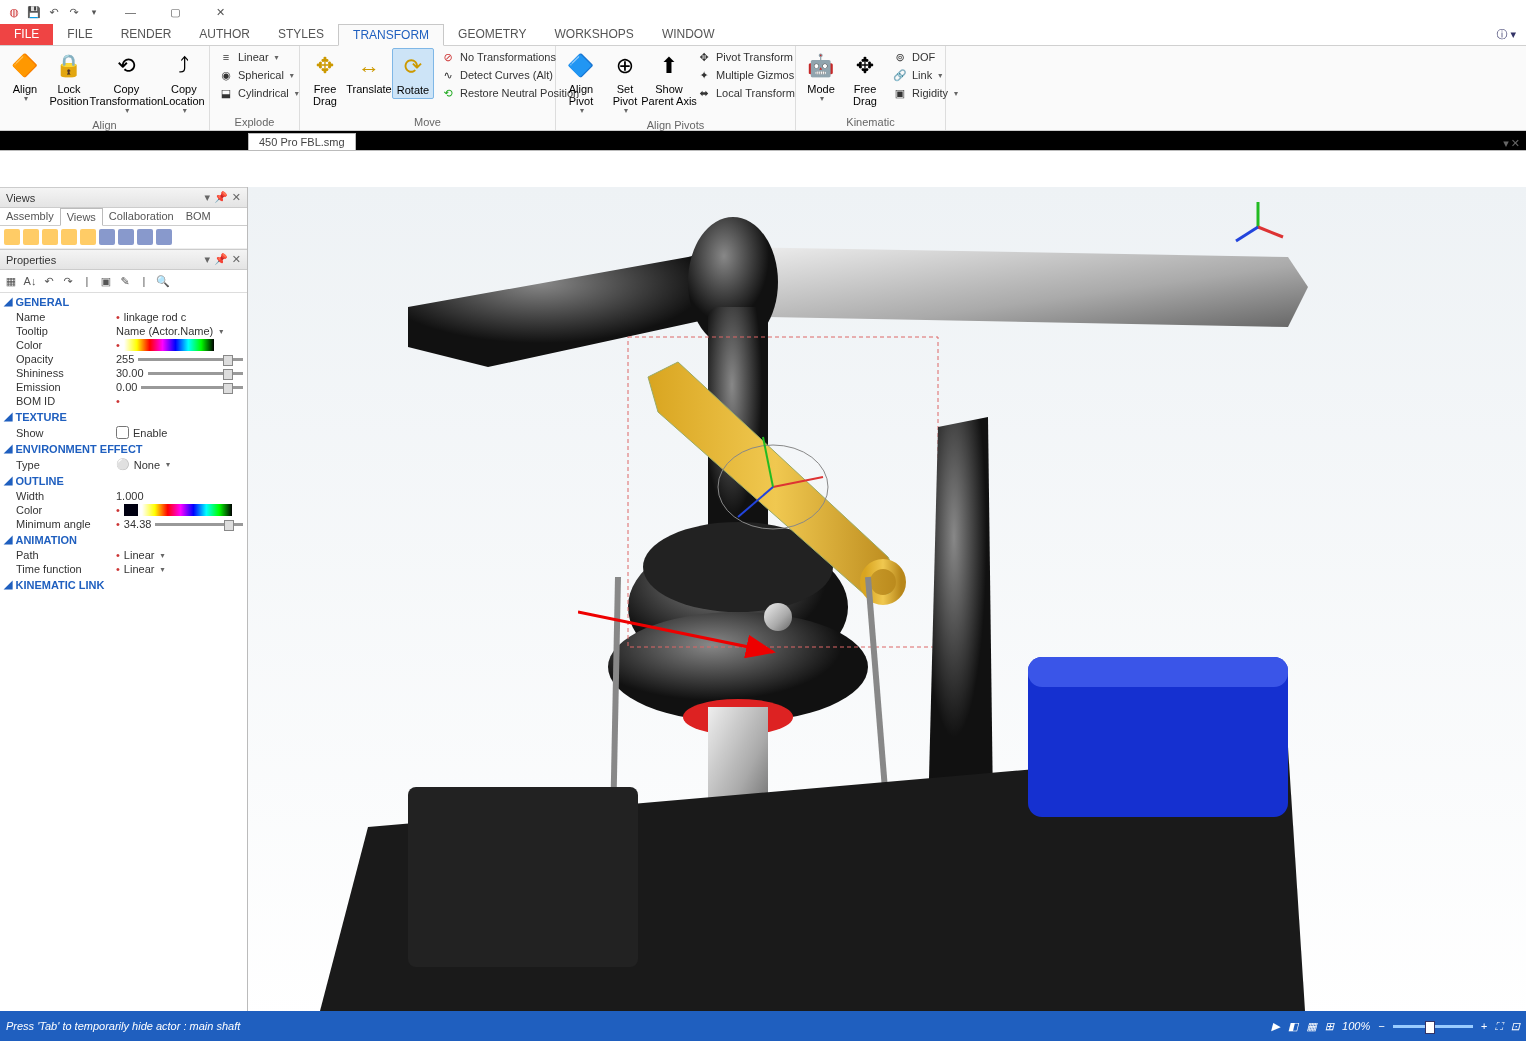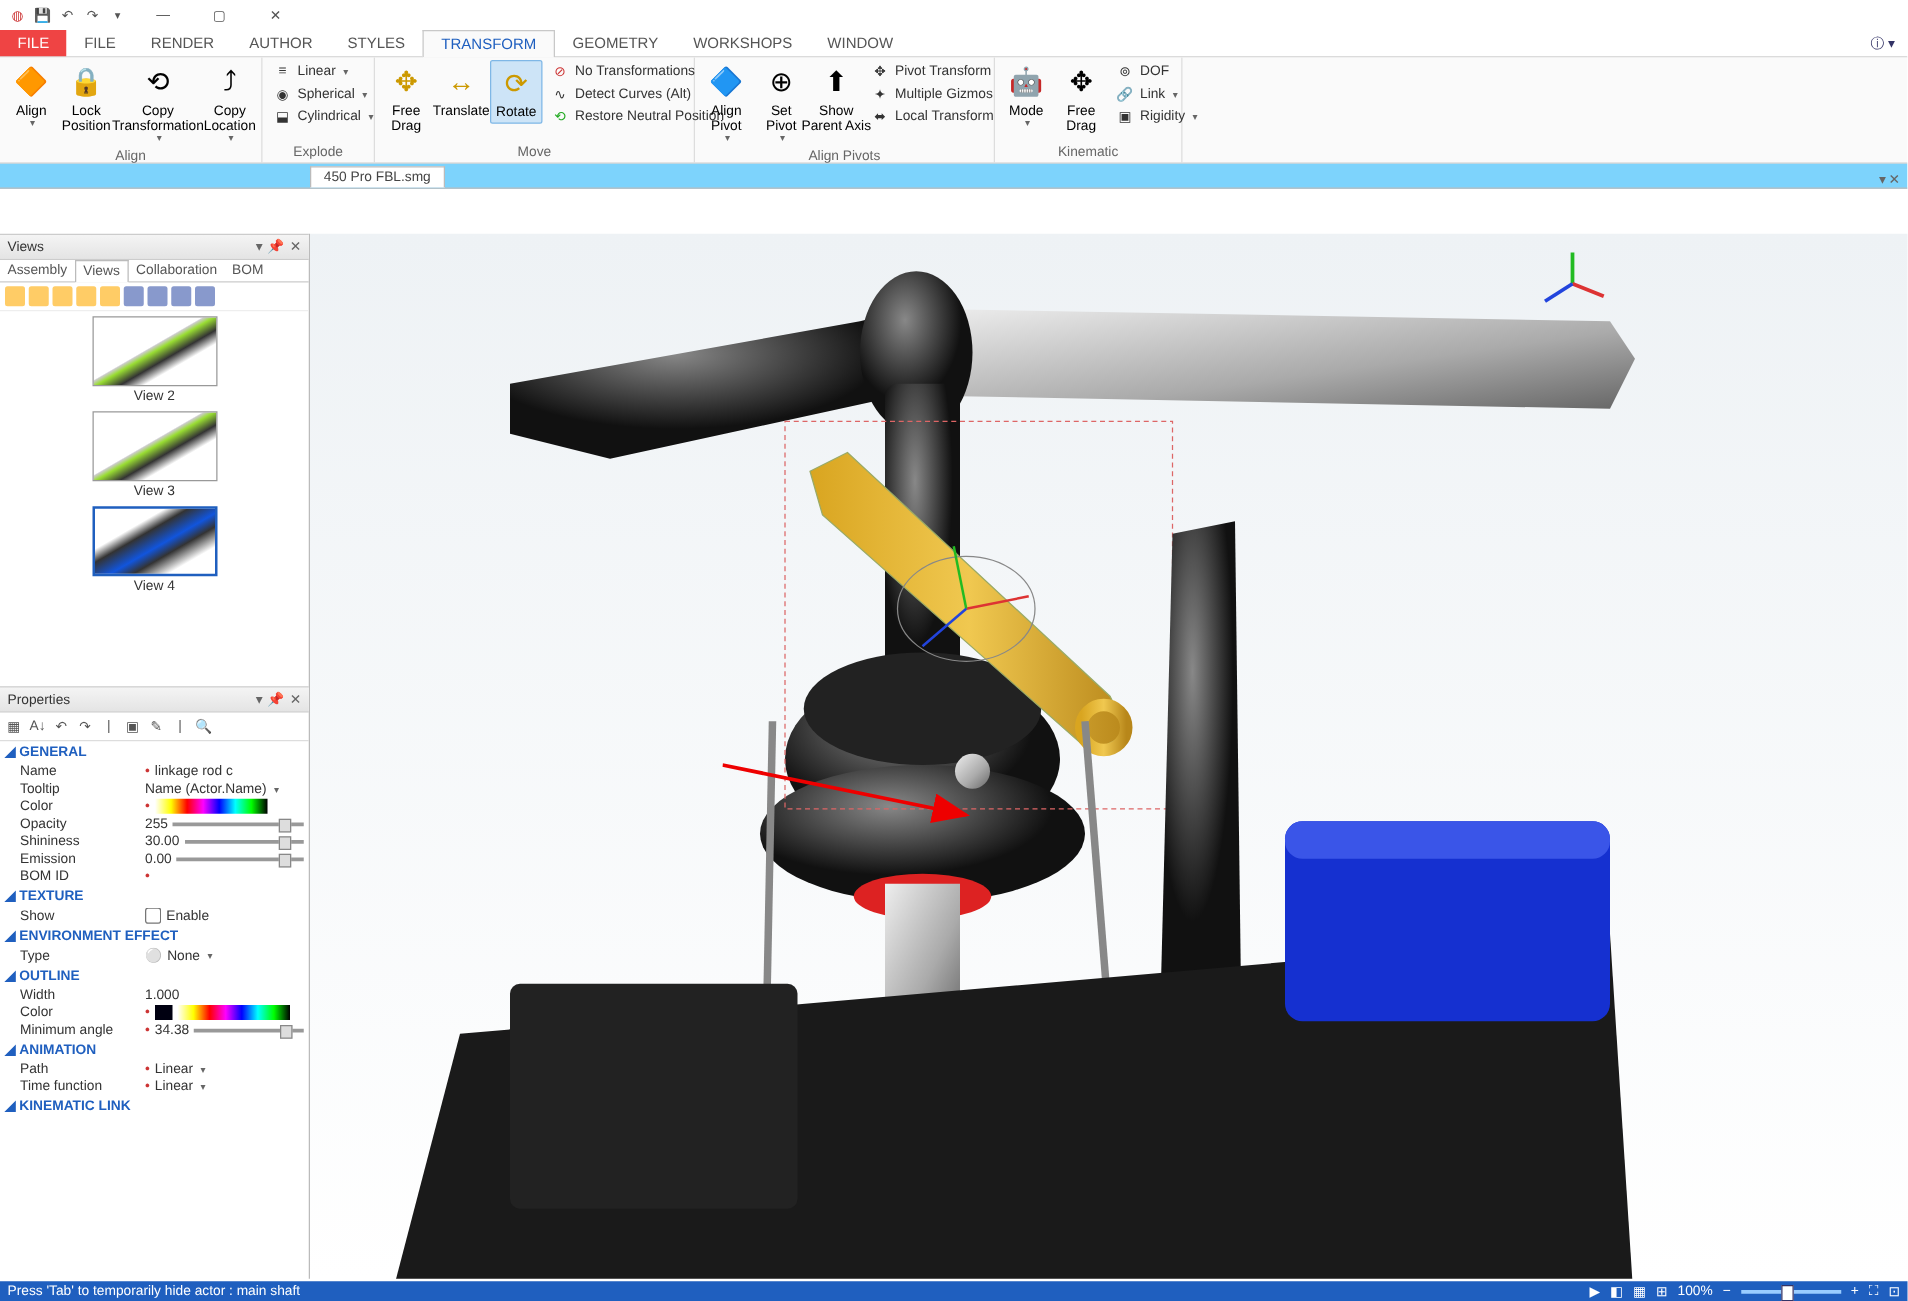--- a/index.html
+++ b/index.html
@@ -18,21 +18,21 @@
 .ribbon{height:85px;background:#fafafa;border-bottom:1px solid #ccc;display:flex;}
 .rgroup{border-right:1px solid #ddd;display:flex;flex-direction:column;padding:2px 4px 0;}
 .rgroup-body{flex:1;display:flex;align-items:flex-start;gap:2px;}
 .rgroup-label{text-align:center;color:#666;font-size:11px;padding:1px 0 2px;}
 .rbtn-lg{display:flex;flex-direction:column;align-items:center;padding:2px 4px;min-width:42px;text-align:center;line-height:1.1;}
 .rbtn-lg .ic{width:32px;height:32px;display:flex;align-items:center;justify-content:center;font-size:22px;margin-bottom:1px;}
 .rbtn-lg.active{background:#CDE4F7;border:1px solid #7FB7E6;border-radius:2px;}
 .rbtn-sm{display:flex;align-items:center;gap:4px;padding:1px 4px;white-space:nowrap;font-size:11px;color:#333;}
 .rbtn-sm .ic{width:16px;height:16px;display:flex;align-items:center;justify-content:center;}
 .col-stack{display:flex;flex-direction:column;gap:0;}
-.doc-tabs{height:20px;background:#7dd3fc;display:flex;align-items:flex-end;padding-left:248px;border-bottom:1px solid #bbb;}
+.doc-tabs{height:20px;background:#000000;display:flex;align-items:flex-end;padding-left:248px;border-bottom:1px solid #bbb;}
 .doc-tab{background:#fff;border:1px solid #bbb;border-bottom:none;padding:2px 10px;font-size:11px;color:#444;}
 .doc-tabs .tab-ctrl{margin-left:auto;display:flex;gap:2px;padding-right:6px;color:#666;}
 .workspace{position:absolute;top:151px;left:0;right:0;bottom:18px;display:flex;margin-top:36px;}
 .left-col{width:248px;background:#fff;display:flex;flex-direction:column;border-right:1px solid #bbb;}
 .panel-head{background:linear-gradient(#f4f4f4,#e4e4e4);border-top:1px solid #ccc;border-bottom:1px solid #ccc;padding:3px 6px;display:flex;align-items:center;font-size:13px;color:#333;}
 .panel-head .ctrls{margin-left:auto;display:flex;gap:4px;color:#666;font-size:11px;}
 .views-tabs{display:flex;border-bottom:1px solid #ccc;font-size:11px;}
 .views-tabs span{padding:2px 6px;color:#555;}
 .views-tabs span.active{border:1px solid #bbb;border-bottom:1px solid #fff;margin-bottom:-1px;background:#fff;}
 .views-toolbar{display:flex;gap:3px;padding:3px 4px;border-bottom:1px solid #eee;}
@@ -49,21 +49,21 @@
 .prop-section{color:#1F5FBF;font-size:11px;font-weight:600;padding:2px 4px;display:flex;align-items:center;gap:3px;}
 .prop-row{display:flex;font-size:11px;padding:1px 4px 1px 16px;align-items:center;}
 .prop-row .k{width:100px;color:#333;}
 .prop-row .v{flex:1;color:#333;display:flex;align-items:center;gap:4px;}
 .slider-mini{flex:1;height:3px;background:#999;position:relative;}
 .slider-mini::after{content:"";position:absolute;right:10%;top:-3px;width:8px;height:9px;background:#ddd;border:1px solid #888;}
 .gradient-bar{width:90px;height:12px;background:linear-gradient(90deg,#fff,#ff0,#f00,#f0f,#00f,#0ff,#0f0,#000);}
 .viewport{flex:1;background:linear-gradient(#eef2f5,#fff);position:relative;overflow:hidden;}
 .annotation{position:absolute;top:380px;left:150px;width:230px;font-size:17px;font-weight:600;color:#000;text-align:center;line-height:1.25;}
 .arrow{position:absolute;top:420px;left:330px;}
-.statusbar{position:absolute;bottom:0;left:0;right:0;height:16px;background:#1F5FBF;color:#fff;font-size:11px;display:flex;align-items:center;padding:0 6px;}
+.statusbar{position:absolute;bottom:0;left:0;right:0;height:30px;background:#1F5FBF;color:#fff;font-size:11px;display:flex;align-items:center;padding:0 6px;font-style:italic;}
 .statusbar .right{margin-left:auto;display:flex;align-items:center;gap:8px;}
 .zoom-slider{width:80px;height:3px;background:#9cf;position:relative;}
 .zoom-slider::after{content:"";position:absolute;left:40%;top:-4px;width:8px;height:11px;background:#fff;border:1px solid #336;}
 svg.heli{position:absolute;top:0;left:0;}
 .drop-arrow::after{content:"▾";font-size:8px;margin-left:2px;color:#666;}
 </style>
 </head>
 <body>
 
 <div class="titlebar">
@@ -262,34 +262,20 @@
     <div class="views-toolbar">
       <span></span>
         <span></span>
         <span></span>
         <span></span>
         <span></span>
       <span class="b"></span>
         <span class="b"></span>
         <span class="b"></span>
         <span class="b"></span>
-    </div>
-    <div class="view-list">
-      <div class="view-item">
-          <div class="view-thumb"></div>
-          <div class="view-cap">View 2</div>
-        </div>
-      <div class="view-item">
-          <div class="view-thumb"></div>
-          <div class="view-cap">View 3</div>
-        </div>
-      <div class="view-item sel">
-          <div class="view-thumb" style="background:linear-gradient(150deg,#fff 30%,#333 40%,#15d 55%,#333 65%,#fff 80%);"></div>
-          <div class="view-cap">View 4</div>
-        </div>
     </div>
 
     <div class="panel-head">
       <span>Properties</span>
       <span class="ctrls">
           <span>▾</span>
           <span>📌</span>
           <span>✕</span>
         </span>
     </div>

